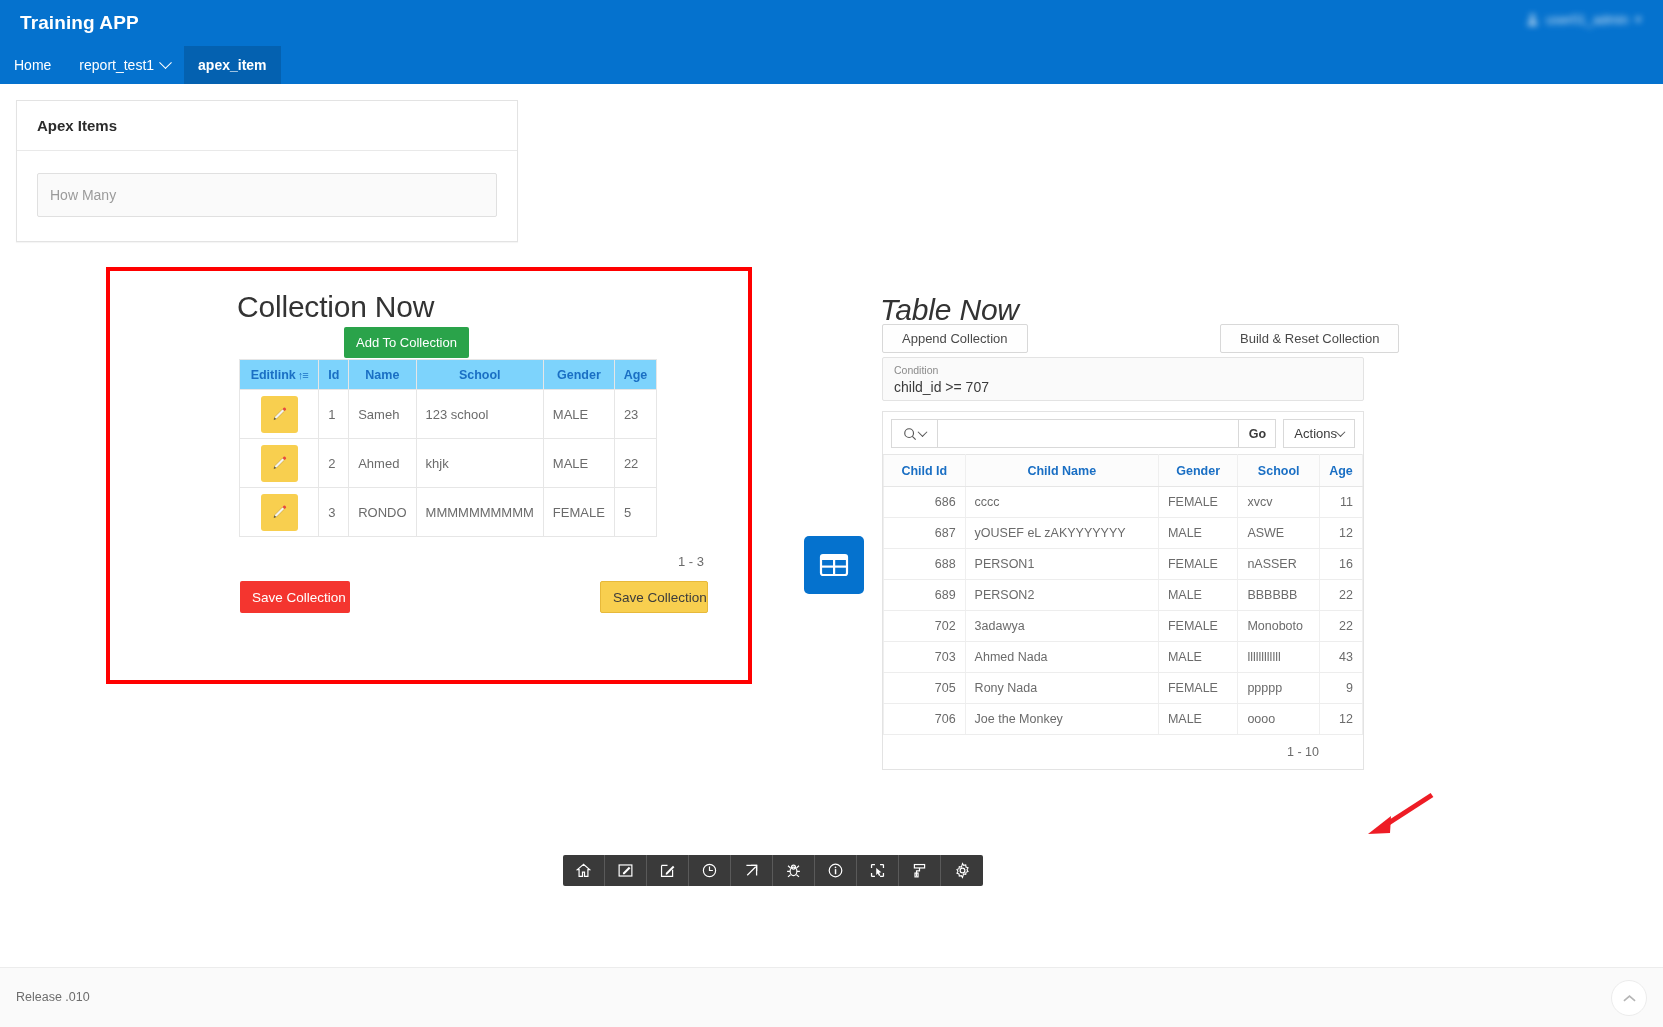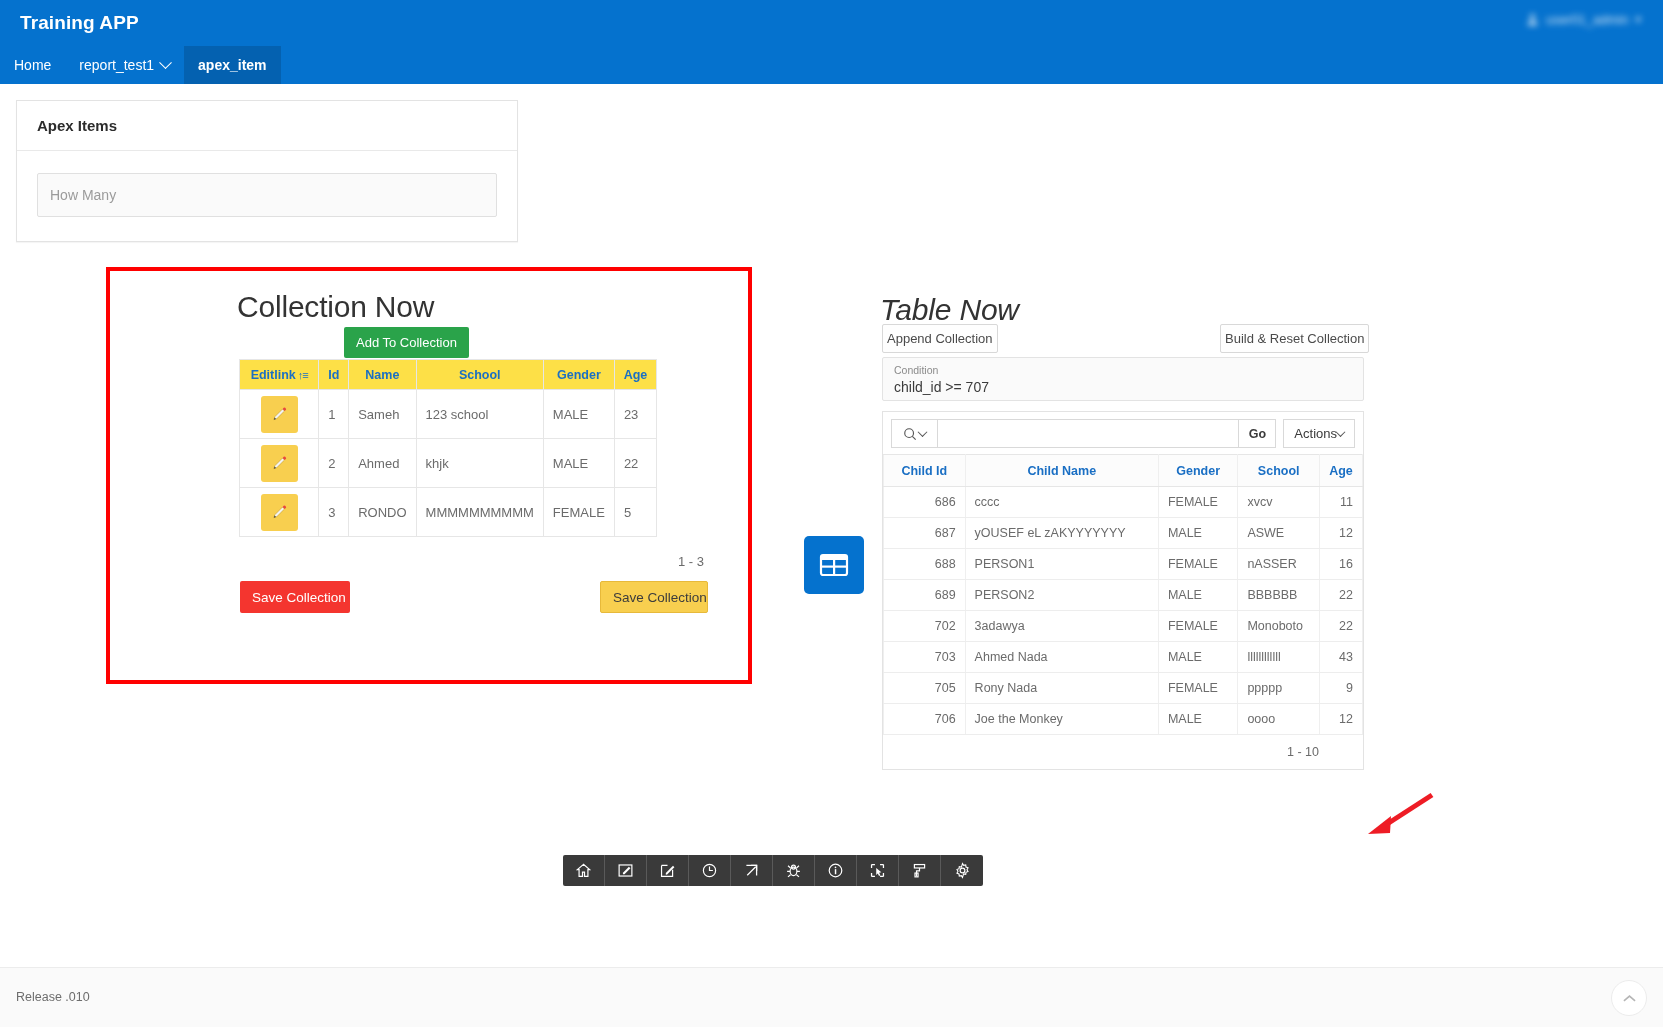--- a/index.html
+++ b/index.html
@@ -95,21 +95,21 @@
     position:absolute; left:160px; top:150px;
     width:60px; height:58px; background:#0572ce;
     border-radius:5px; display:flex; align-items:center; justify-content:center;
   }
   .col-table{
     position:absolute; left:129px; top:88px;
     border-collapse:collapse; width:418px;
   }
   .col-table th{
     font-size:12.5px; color:#1a6fc4; font-weight:bold;
-    border:1px solid #e6e6e6; height:30px; background:#fde047;
+    border:1px solid #e6e6e6; height:30px; background:#7dd3fc;
     padding:0 8px; white-space:nowrap;
   }
   .col-table td{
     font-size:13px; color:#6b6b6b; border:1px solid #e6e6e6;
     height:49px; padding:0 9px; background:#fff;
   }
   .th-editlink{ width:86px; }
   .th-id{ width:32px; }
   .th-name{ width:66px; }
   .th-school{ width:126px; }
@@ -128,21 +128,21 @@
   .empty-collection{ position:absolute; left:130px; top:310px; height:32px; width:110px;}
   .save-collection{ position:absolute; left:490px; top:310px; height:32px; width:108px;}
 
   
   .table-region{
     position:absolute; left:804px; top:280px; width:580px;
   }
   .table-title{ position:absolute; left:76px; top:13px;font-style:italic; }
   .btn-outline{
     background:#fefefe; border:1px solid #d8d8d8; color:#4a4a4a;
-    font-size:13px; height:29px; border-radius:2px; padding:0 4px;
+    font-size:13px; height:29px; border-radius:2px; padding:0 19px;
     cursor:pointer; font-family:"Liberation Sans", sans-serif; white-space:nowrap;
   }
   .append-btn{ position:absolute; left:78px; top:44px; }
   .build-btn{ position:absolute; left:416px; top:44px; }
   .condition-box{
     position:absolute; left:78px; top:77px; width:482px; height:44px;
     background:#fafafa; border:1px solid #e3e3e3; border-radius:2px;
     padding:5px 11px;
   }
   .condition-label{ font-size:10.5px; color:#8b8b8b; display:block; line-height:14px;}

